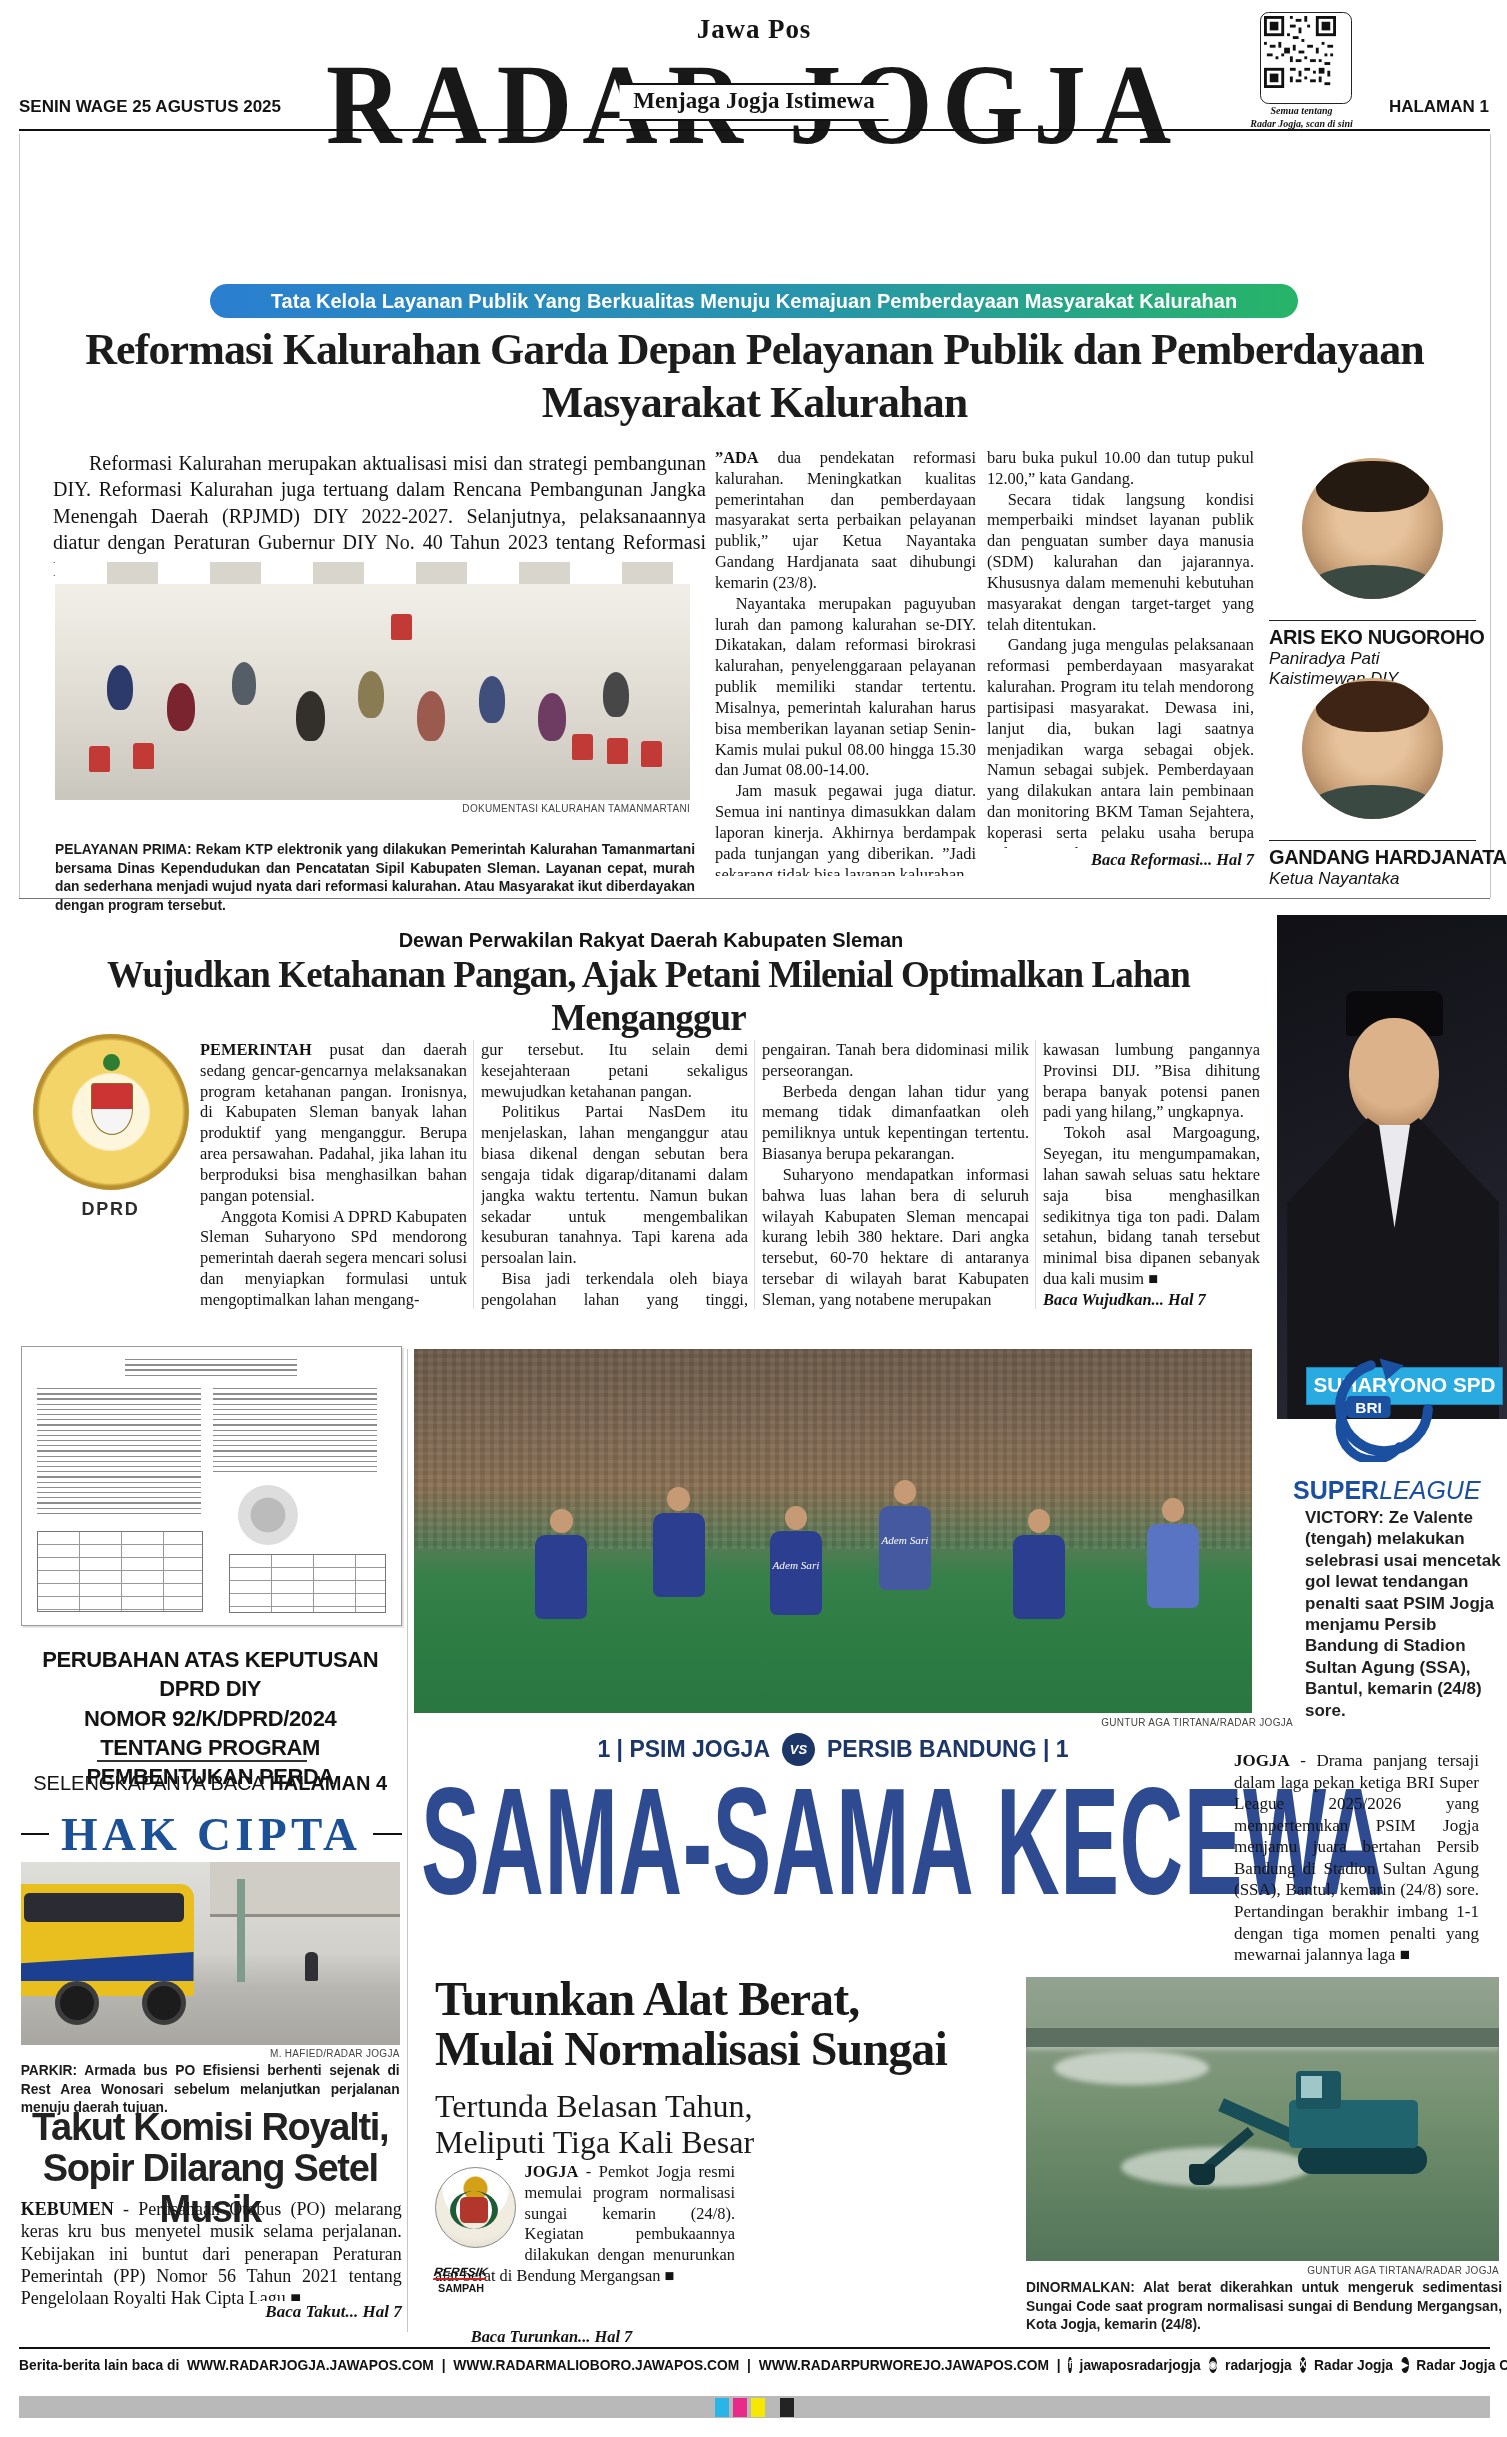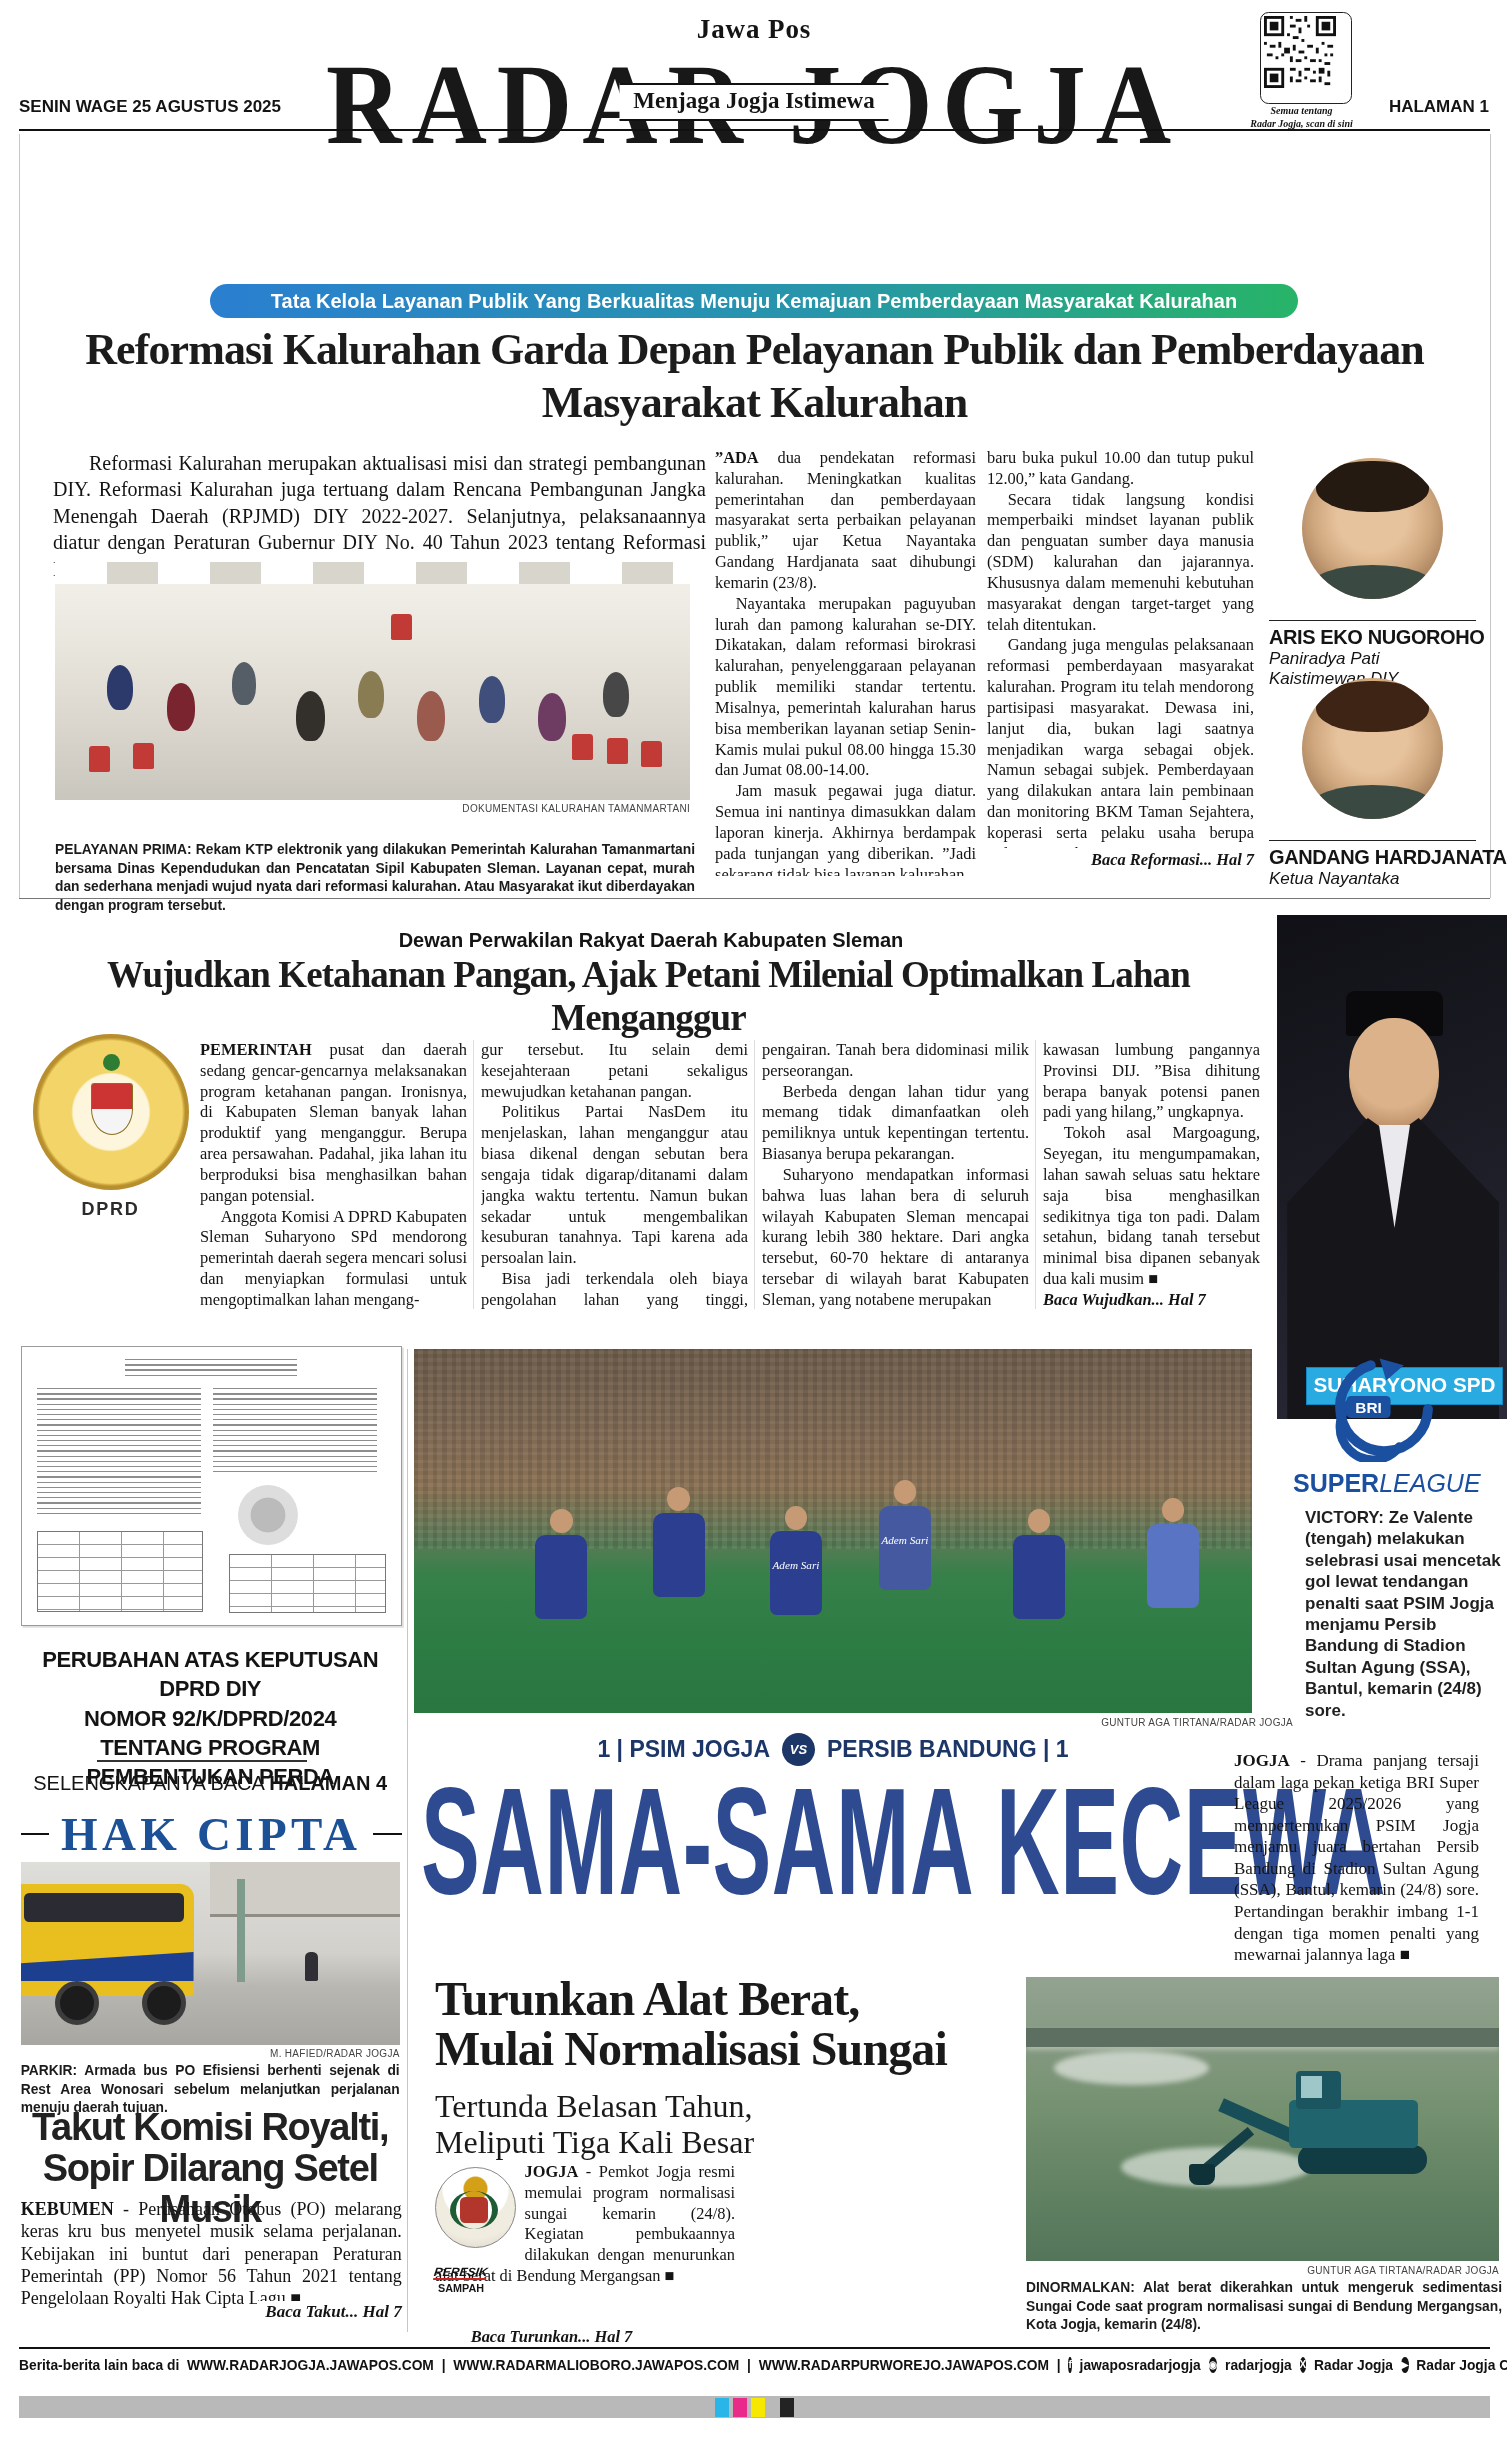--- a/index.html
+++ b/index.html
@@ -139,21 +139,21 @@
              font-family:"Liberation Sans",sans-serif;font-weight:bold;font-size:23px;color:#1c3667}
   .vs{width:33px;height:33px;border-radius:50%;background:#1c3667;color:#fff;font-style:italic;
       font-size:13px;line-height:33px;text-align:center;font-family:"Liberation Sans",sans-serif;font-weight:bold}
   .bigline{left:421px;top:1769px;width:845px;height:152px;overflow:visible}
   .bigline span{display:inline-block;font-family:"Liberation Sans",sans-serif;font-weight:bold;font-size:152px;
       line-height:.95;letter-spacing:0.9px;color:#2e4b91;transform:scale(.58,1.0);transform-origin:left top;white-space:nowrap}
   .jogja-more{left:1234px;top:1976px;width:245px;text-align:right}
 
   
   .bri-block{left:1293px;top:1352px;width:181px;text-align:center}
-  .bri-sub{font-family:"Liberation Sans",sans-serif;font-size:25px;color:#1b4fa0;letter-spacing:0;margin-top:3px}
+  .bri-sub{font-family:"Liberation Sans",sans-serif;font-size:25px;color:#1b4fa0;letter-spacing:0;margin-top:10px}
   .bri-sub .b1{font-weight:bold}
   .bri-sub .b2{font-style:italic}
   .victory{left:1305px;top:1507px;width:197px;font-family:"Liberation Sans",sans-serif;font-weight:bold;
            font-size:17px;line-height:1.26;color:#1f1f1f}
 
   
   .r-head{left:435px;top:1974px;width:603px;font-weight:bold;font-size:48px;line-height:1.05;letter-spacing:-0.9px;color:#1a1a1a}
   .r-sub{left:435px;top:2088px;width:362px;font-size:32px;line-height:1.14;color:#1a1a1a}
   .r-body{left:435px;top:2162px;width:300px;height:172px;font-size:16.4px;line-height:1.27;text-align:justify}
   .pjg{float:left;width:79px;height:79px;border-radius:50%;margin:5.2px 8.6px 1.7px 0;border:1.7px solid #888;

